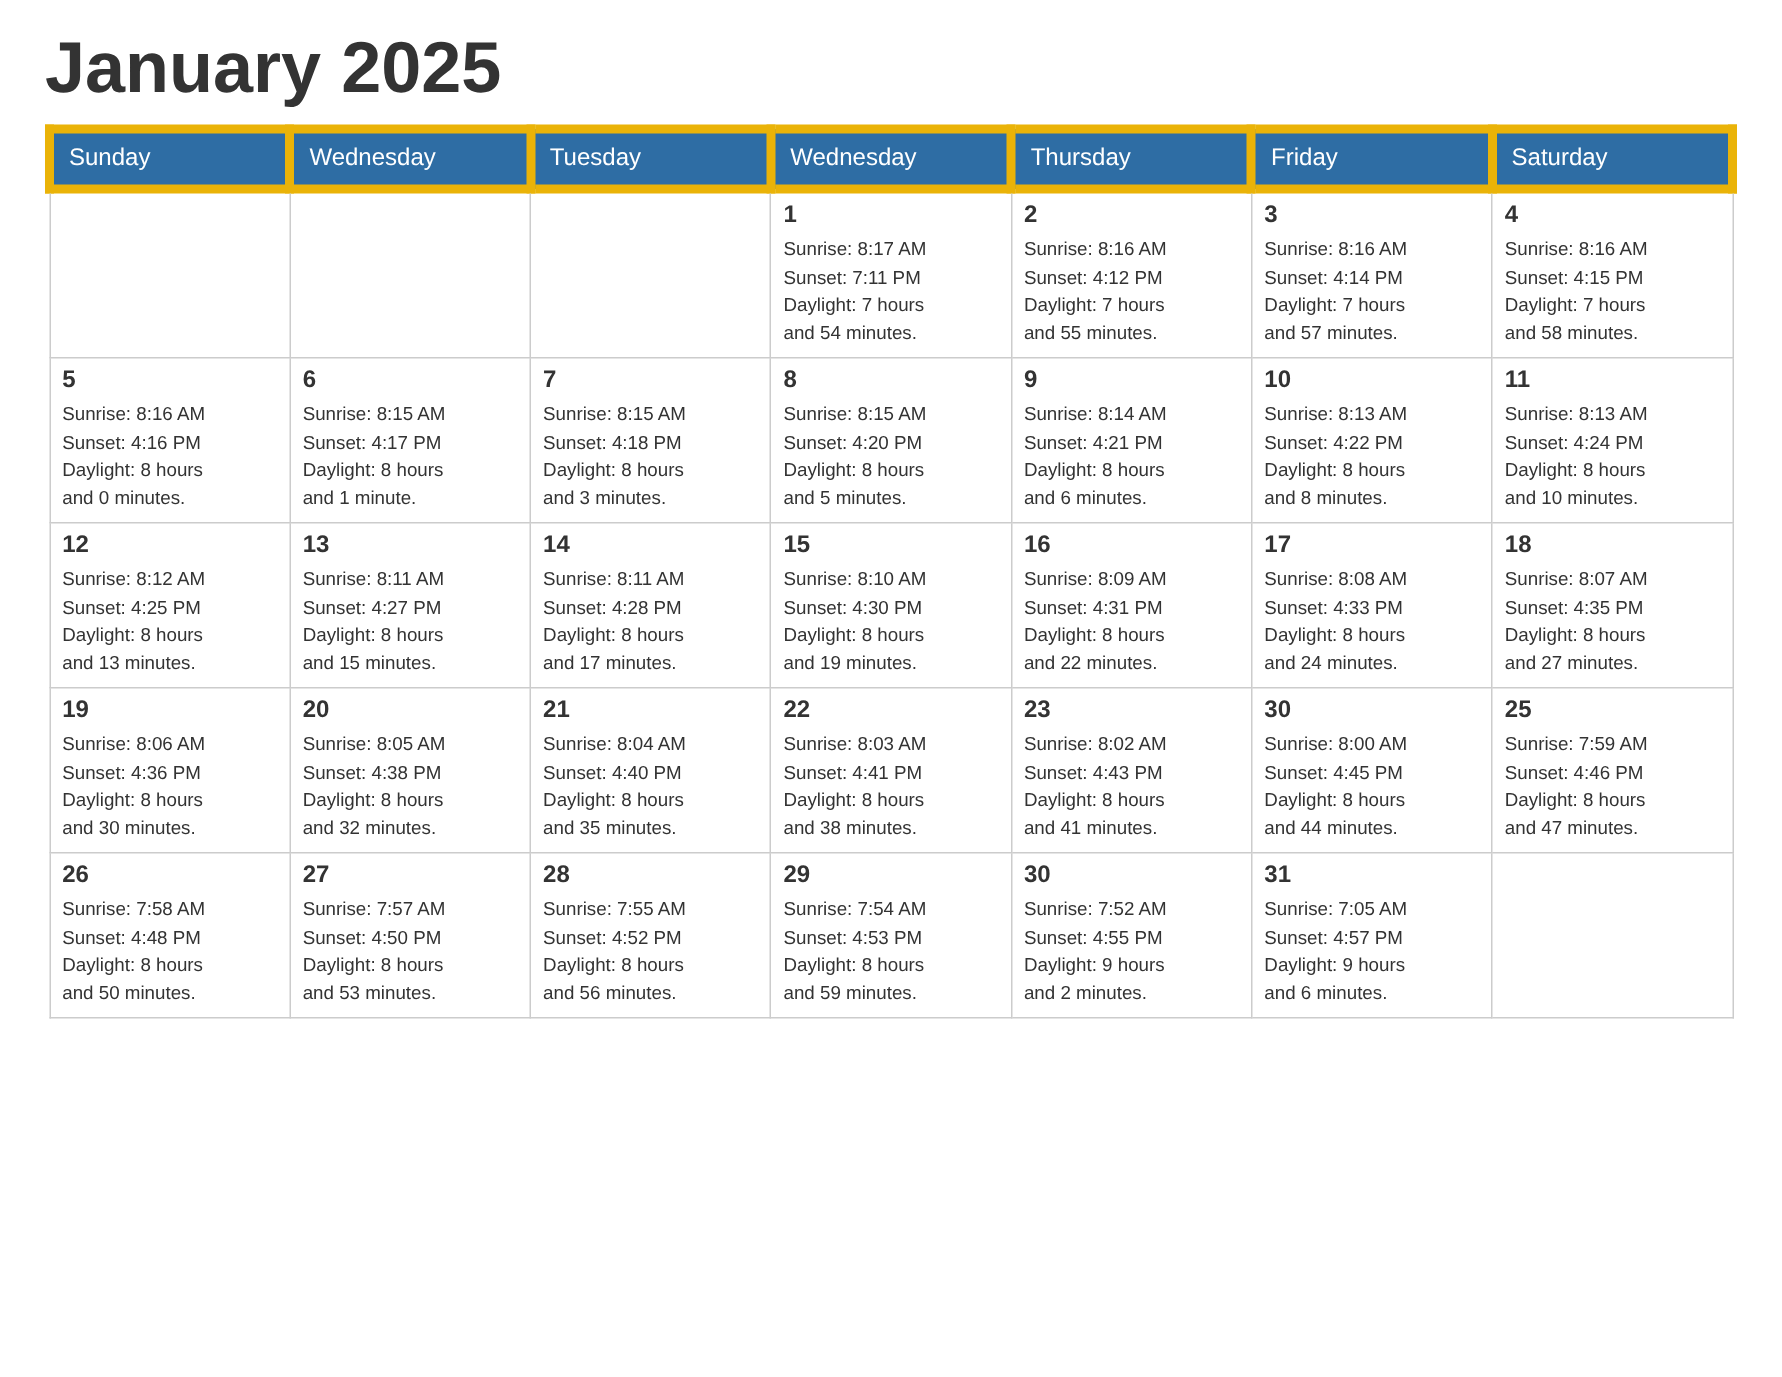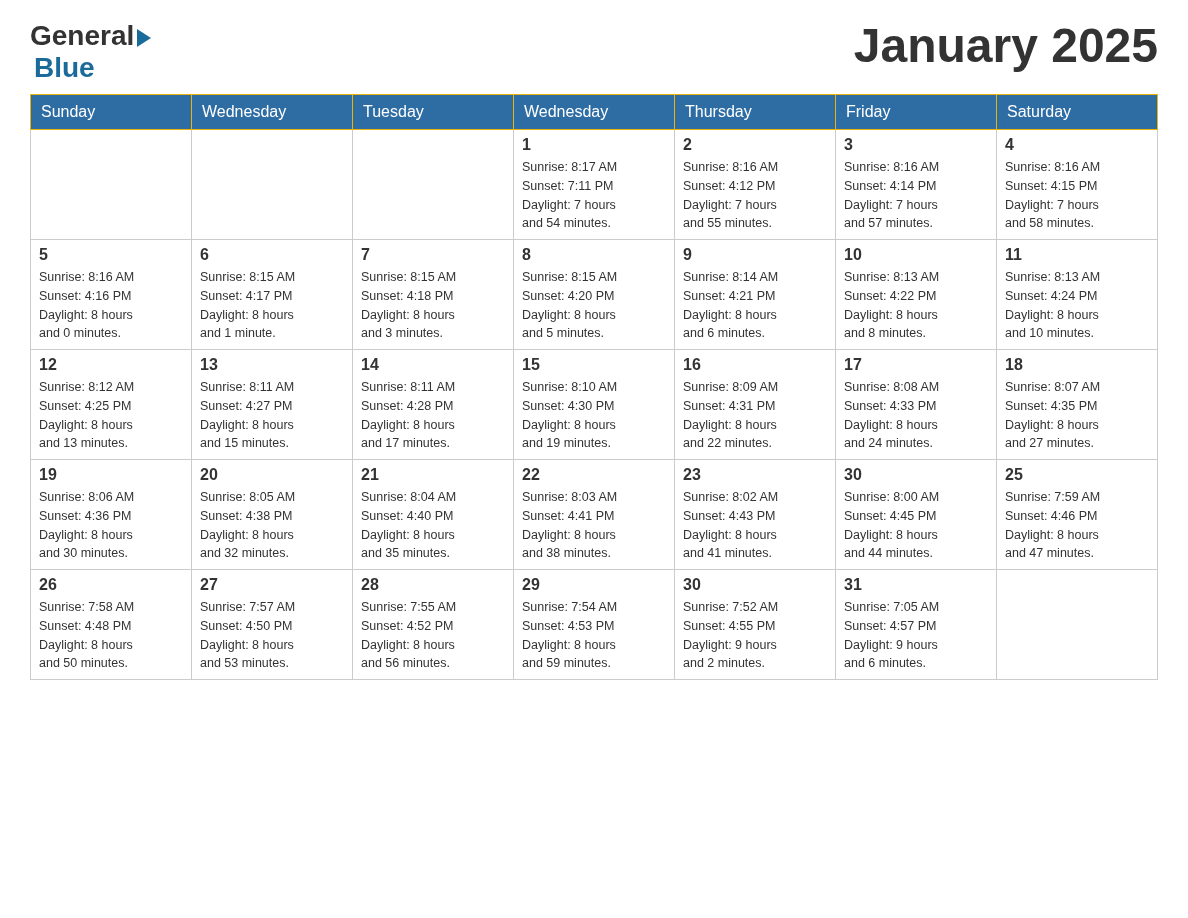--- a/index.html
+++ b/index.html
@@ -63,21 +63,21 @@
       width: 100%;
       border-collapse: collapse;
       margin-top: 10px;
     }
     .calendar th {
       background-color: #2e6da4;
       color: #fff;
       font-size: 16px;
       font-weight: normal;
       padding: 8px 10px;
-      border: 1px solid #eab308;
+      border: 6px solid #eab308;
       text-align: left;
     }
     .calendar td {
       border: 1px solid #ccc;
       vertical-align: top;
       padding: 6px 8px;
       width: calc(100% / 7);
       min-height: 100px;
     }
     .day-number {
@@ -98,29 +98,20 @@
       height: 110px;
     }
     .calendar tbody tr:last-child td {
       height: 105px;
     }
   </style>
 </head>
 <body>
 
 <div class="header">
-  <div class="logo">
-    <div class="logo-top">
-      <span class="logo-general">General</span>
-      <div class="logo-arrow"></div>
-    </div>
-    <div style="display:flex; align-items:center;">
-      <span class="logo-blue">Blue</span>
-    </div>
-  </div>
   <div class="title-section">
     <div class="month-title">January 2025</div>
   </div>
 </div>
 
 <table class="calendar">
   <thead>
     <tr>
     <th>Sunday</th>
         <th>Wednesday</th>

